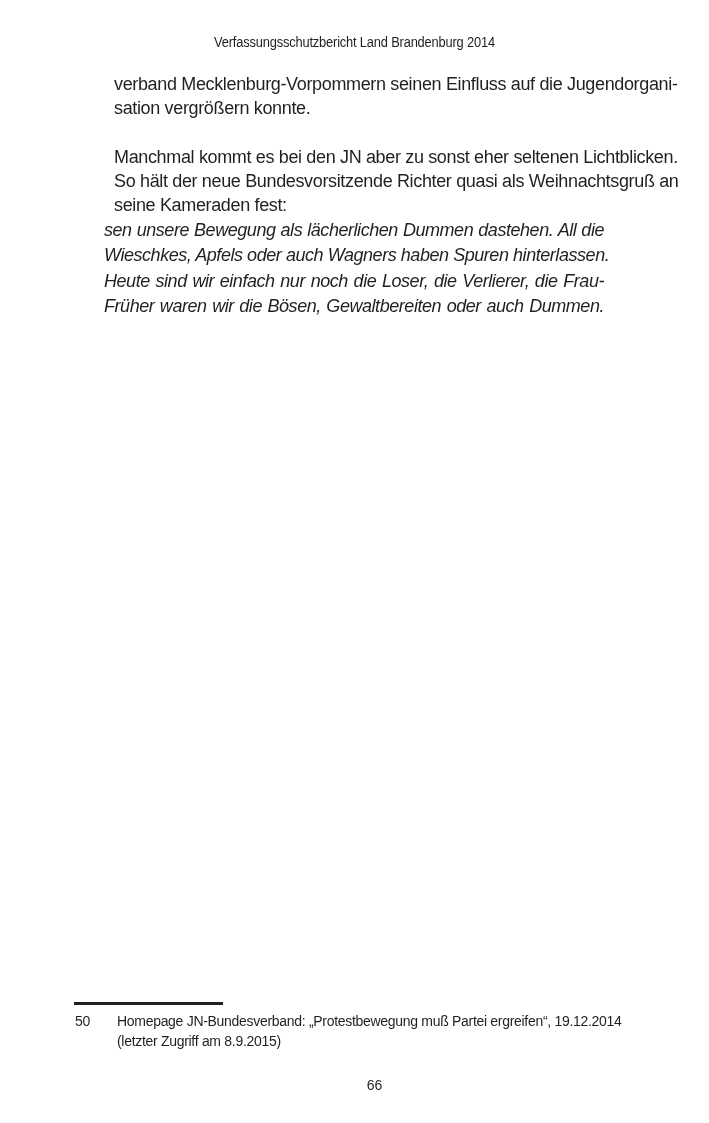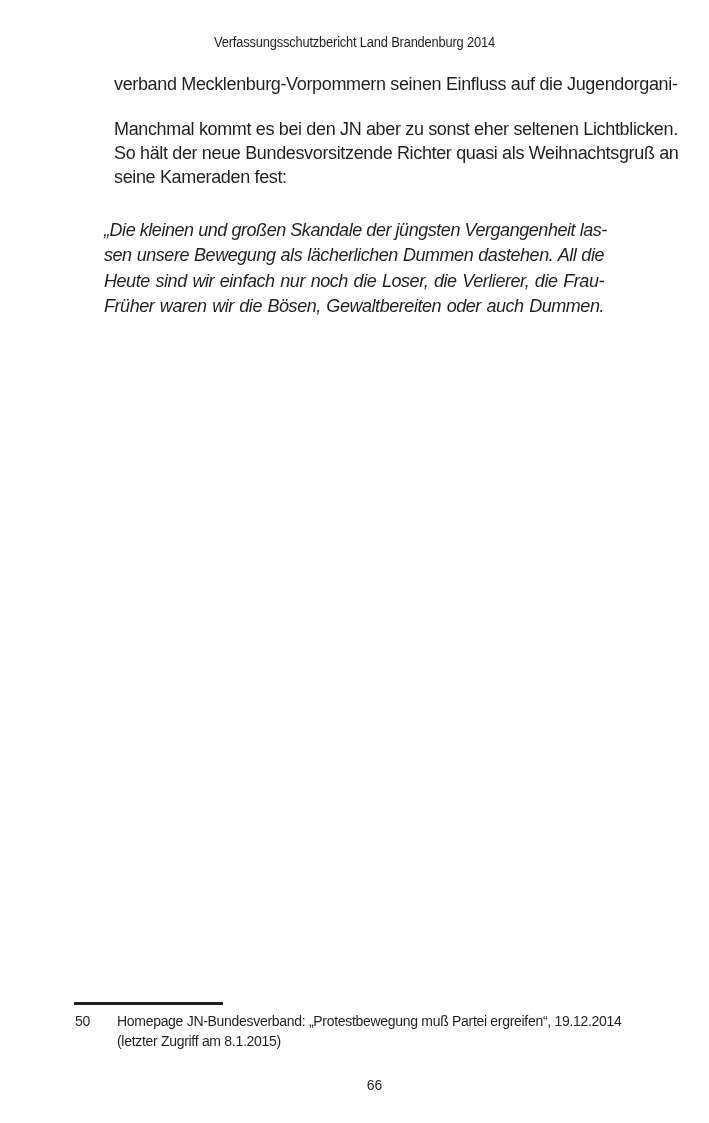--- a/index.html
+++ b/index.html
@@ -29,21 +29,21 @@
     .body-text {
       position: absolute;
       left: 75px;
       width: 560px;
       font-size: 18px;
       line-height: 24px;
       letter-spacing: -0.35px;
       margin-left: 39px;
     }
     .para1 { top: 72px; }
-    .para2 { top: 117px; }
+    .para2 { top: 145px; }
     .quote {
       position: absolute;
       top: 218px;
       left: 104px;
       width: 500px;
       font-size: 18px;
       line-height: 25.3px;
       font-style: italic;
       letter-spacing: -0.45px;
       text-align: justify;
@@ -98,38 +98,39 @@
       margin-left: 20px;
     }
   </style>
 </head>
 <body>
 
 <div class="running-header">Verfassungsschutzbericht Land Brandenburg 2014</div>
 
 <div class="body-text para1">
   <span class="justify-line">verband Mecklenburg-Vorpommern seinen Einfluss auf die Jugendorgani-</span>
+  <span class="line">sation vergrößern konnte.</span>
 </div>
 
 <div class="body-text para2">
   <span class="justify-line">Manchmal kommt es bei den JN aber zu sonst eher seltenen Lichtblicken.</span>
   <span class="justify-line">So hält der neue Bundesvorsitzende Richter quasi als Weihnachtsgruß an</span>
   <span class="line">seine Kameraden fest:</span>
 </div>
 
 <blockquote class="quote" style="margin:0;">
-  <span class="justify-line">„Die kleinen und großen Skandale der jüngsten Vergangenheit las-</span>
   <span class="justify-line">sen unsere Bewegung als lächerlichen Dummen dastehen. All die</span>
+  <span class="justify-line">Wieschkes, Apfels oder auch Wagners haben Spuren hinterlassen.</span>
   <span class="justify-line">Heute sind wir einfach nur noch die Loser, die Verlierer, die Frau-</span>
   <span class="justify-line">Früher waren wir die Bösen, Gewaltbereiten oder auch Dummen.</span>
 </blockquote>
 
 <div class="footnote-rule"></div>
 
 <div class="footnote">
   <span class="fn-num">50</span>
   <div class="fn-text">
     <span class="line">Homepage JN-Bundesverband: „Protestbewegung muß Partei ergreifen“, 19.12.2014</span>
-    <span class="line">(letzter Zugriff am 8.1.2015)</span>
+    <span class="line">(letzter Zugriff am 8.9.2015)</span>
   </div>
 </div>
 
 <div class="page-number">66</div>
 
 </body></html>

